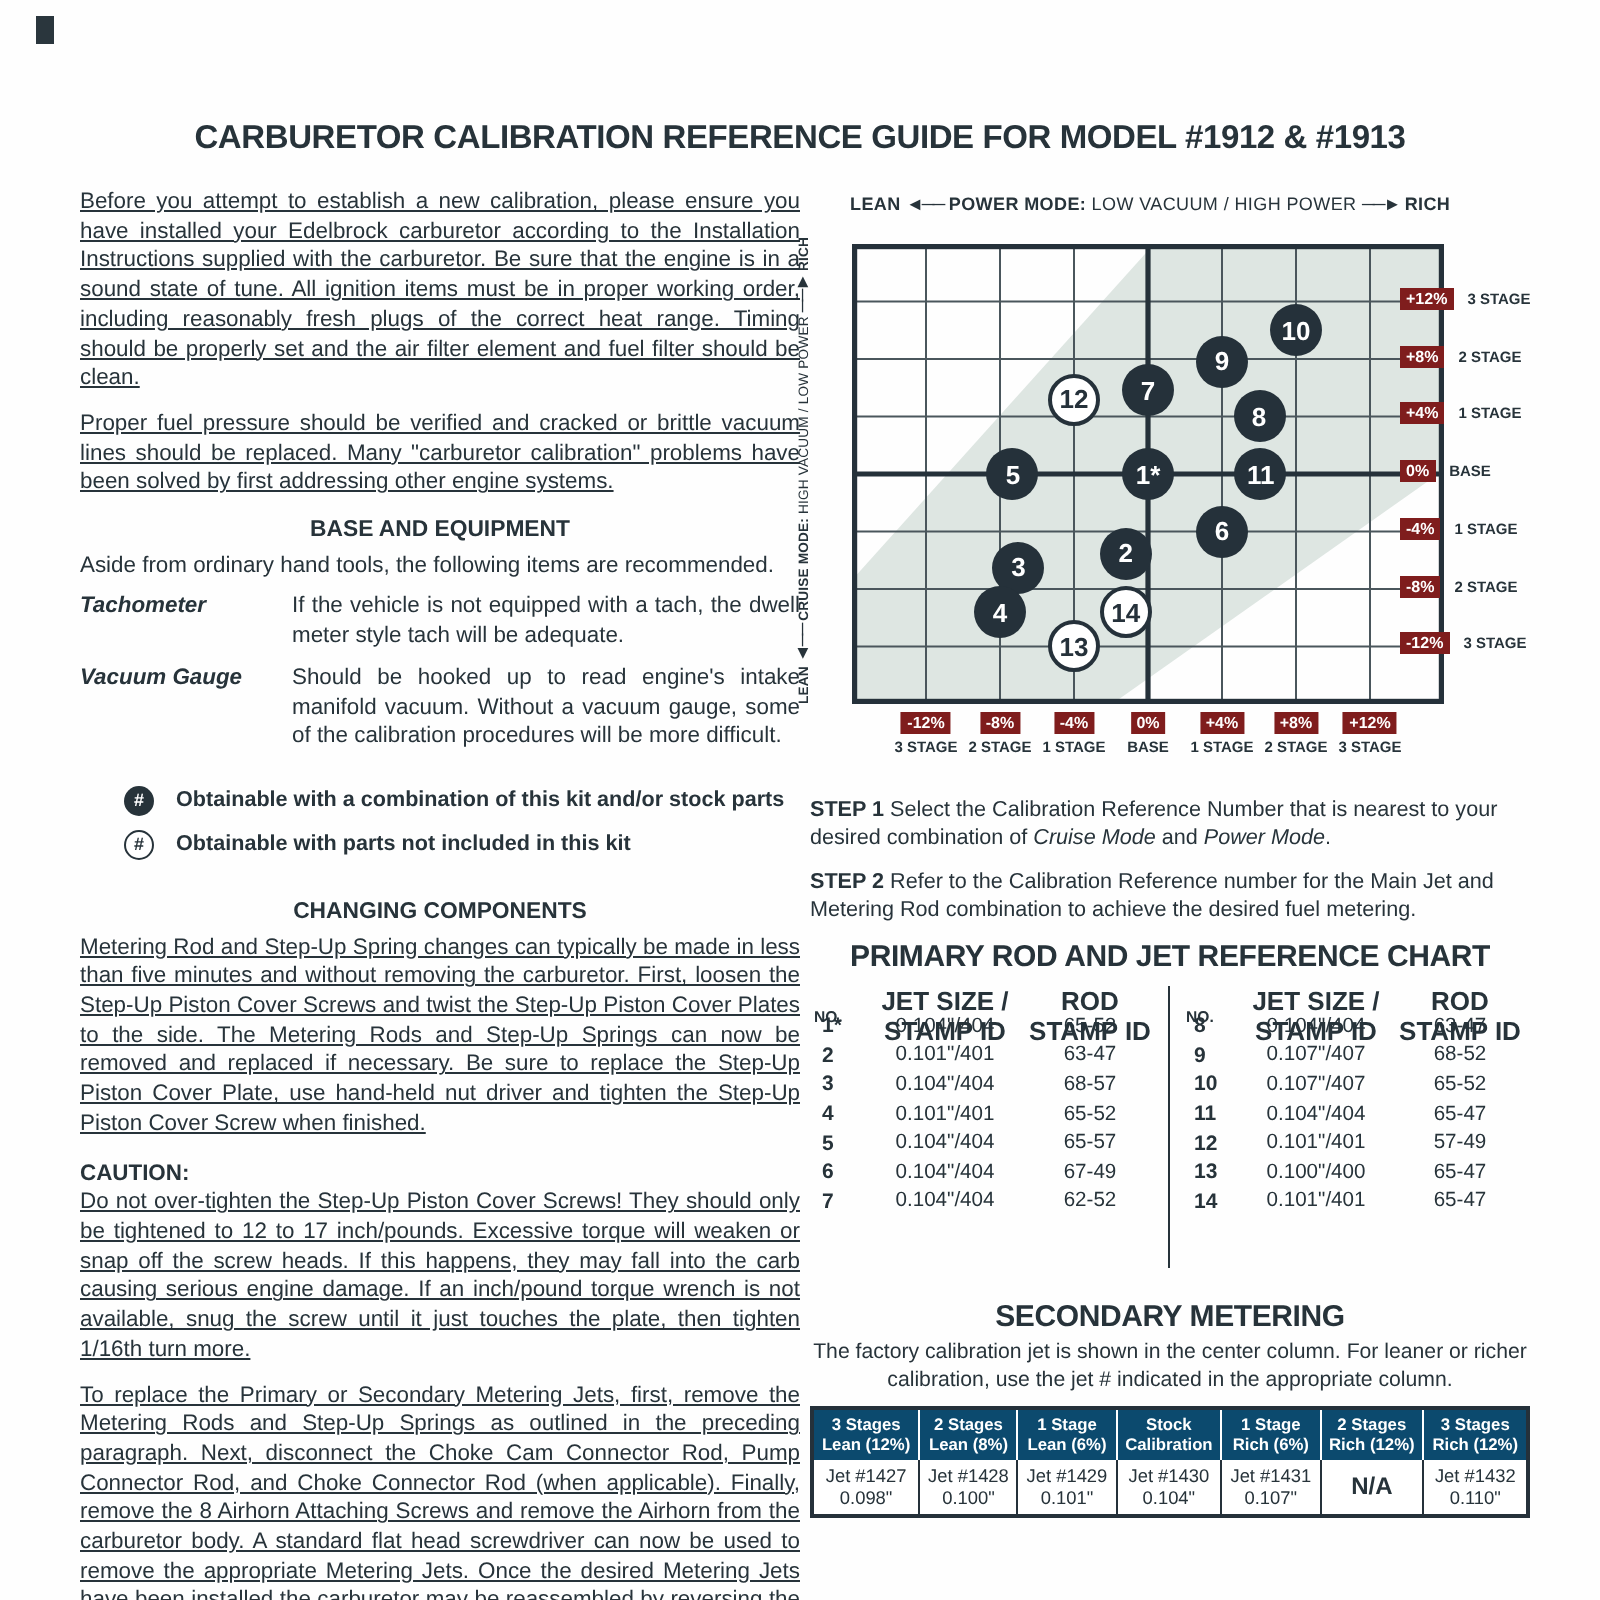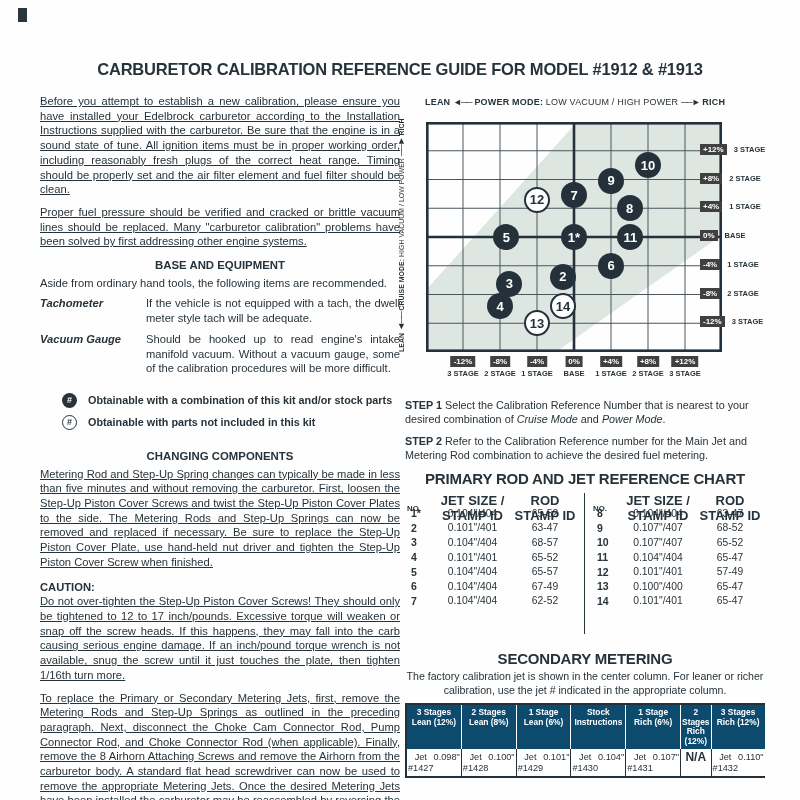--- a/index.html
+++ b/index.html
@@ -42,21 +42,21 @@
   .vaxis-inner { position:absolute; width:230px; height:12px; left:50%; top:50%;
     transform:translate(-50%,-50%) rotate(-90deg); white-space:nowrap; text-align:center;
     font-size:6.8px; letter-spacing:0.1px; }
   .grid { position:absolute; left:21px; top:27px; width:296px; height:230px; }
   .grid-svg { position:absolute; inset:0; width:100%; height:100%; }
   .pt { position:absolute; width:26px; height:26px; border-radius:50%; display:flex; align-items:center;
     justify-content:center; font-weight:bold; font-size:13px; transform:translate(-50%,-50%); }
   .pt.filled { background:#25313a; color:#fff; }
   .pt.open { background:#fff; color:#25313a; border:2px solid #25313a; }
   .rlabel { position:absolute; display:flex; align-items:center; white-space:nowrap; }
-  .pct-box { background:#404040; color:#fff; font-weight:bold; font-size:8px; padding:1px 3px; }
+  .pct-box { background:#7f1d1d; color:#fff; font-weight:bold; font-size:8px; padding:1px 3px; }
   .rlabel .stage { font-size:7.5px; font-weight:bold; margin-left:7px; }
   .blabel { position:absolute; display:flex; flex-direction:column; align-items:center; transform:translateX(-50%); }
   .blabel .stage { font-size:7.5px; font-weight:bold; margin-top:2px; white-space:nowrap; }
 
   .steps { margin-top:13px; font-size:10.8px; line-height:14px; }
   .steps p { margin-bottom:8px; }
   .steps b { font-weight:bold; }
   .steps i { font-style:italic; }
 
   .ptitle { text-align:center; font-weight:bold; font-size:15px; margin-top:4px; margin-bottom:6px; letter-spacing:-0.2px; }
@@ -74,21 +74,21 @@
 
   .sec-section { margin-top:16px; }
   .sec-title { text-align:center; font-weight:bold; font-size:15px; letter-spacing:-0.2px; }
   .sec-intro { text-align:center; font-size:10.6px; line-height:13.5px; margin-top:3px; }
   .sec-table { display:grid; grid-auto-flow:column; grid-template-rows:auto auto;
     border:2px solid #25313a; margin-top:6px; background:#25313a; column-gap:0; }
   .sec-th { background:#0c4a6e; color:#fff; font-weight:bold; font-size:8.4px; text-align:center;
     line-height:9.5px; padding:3px 1px; border-right:1px solid #fff; }
   .sec-th.last { border-right:none; }
   .sec-td { background:#fff; text-align:center; font-size:9.2px; line-height:10.5px; padding:3px 1px;
-    border-right:1px solid #25313a; display:flex; flex-direction:row; justify-content:center; }
+    border-right:1px solid #25313a; display:flex; flex-direction:column; justify-content:center; }
   .sec-td.last { border-right:none; }
   .sec-td.na { font-weight:bold; font-size:12px; }
 </style>
 </head>
 <body>
 
 <div class="page">
   <div class="corner-mark"></div>
 
   <div class="doc-title">CARBURETOR CALIBRATION REFERENCE GUIDE FOR MODEL #1912 &amp; #1913</div>
@@ -366,21 +366,21 @@
           <div class="sec-th">
             <div>1 Stage</div>
             <div>Lean (6%)</div>
           </div>
           <div class="sec-td">
             <div>Jet #1429</div>
             <div>0.101"</div>
           </div>
           <div class="sec-th">
             <div>Stock</div>
-            <div>Instructions</div>
+            <div>Calibration</div>
           </div>
           <div class="sec-td">
             <div>Jet #1430</div>
             <div>0.104"</div>
           </div>
           <div class="sec-th">
             <div>1 Stage</div>
             <div>Rich (6%)</div>
           </div>
           <div class="sec-td">

